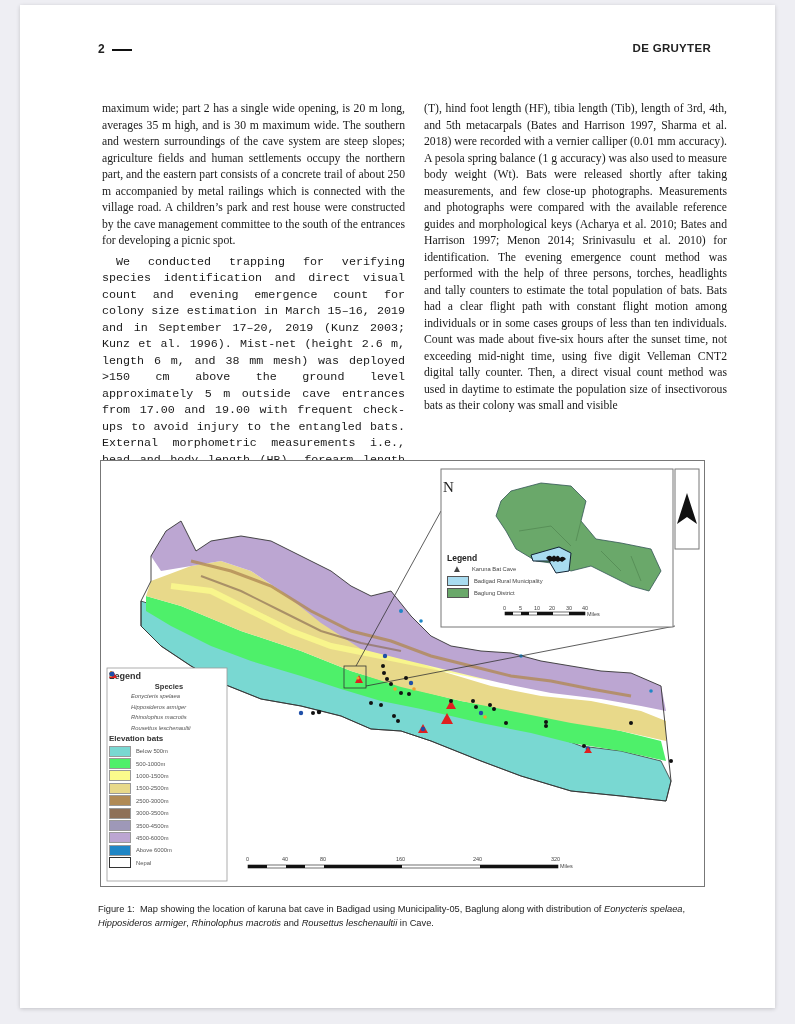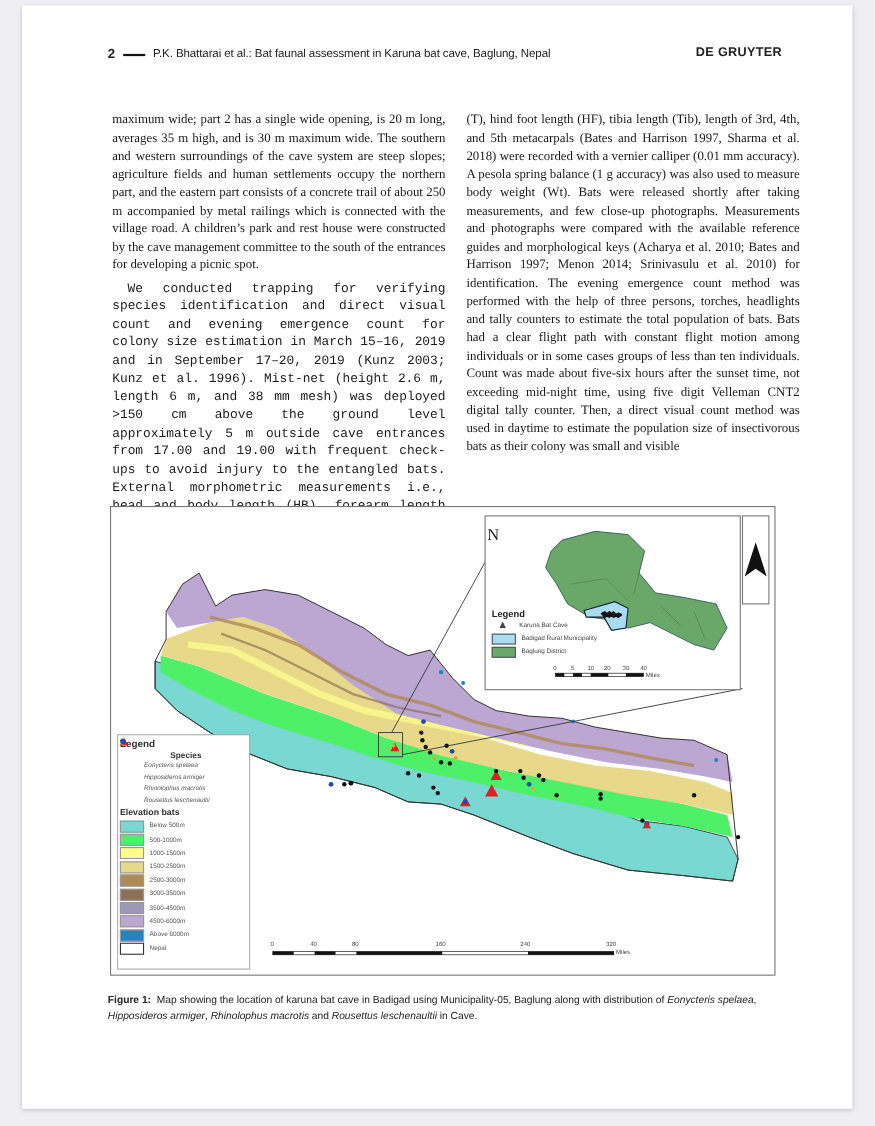--- a/index.html
+++ b/index.html
@@ -11,21 +11,21 @@
   .hdr .run{position:absolute;left:41px;top:1px;letter-spacing:-0.1px;}
   .hdr .pub{position:absolute;right:0;top:0;font-weight:bold;font-size:11.5px;letter-spacing:0.3px;padding-left:32px;}
   .col{position:absolute;top:92px;width:311px;font-size:11.7px;line-height:16.5px;color:#1a1a1a;text-align:justify;}
   .col p{margin:4px;}
   .col p.ind{text-indent:14px;font-family:Liberation Mono, monospace;}
   .colL{left:78px;}
   .colR{left:400px;}
   .fig{position:absolute;left:80px;top:455px;width:603px;height:425px;border:1px solid #777;background:#fff;}
   .fig svg{position:absolute;left:0;top:0;}
   .cap{position:absolute;left:78px;top:897px;width:620px;font-family:"Liberation Sans","DejaVu Sans",sans-serif;font-size:9.3px;line-height:14px;color:#222;}
-  .cap b{font-weight:bold;}
+  .cap b{font-weight:normal;}
   .cap i{font-style:italic;}
   .leg{position:absolute;font-family:"Liberation Sans","DejaVu Sans",sans-serif;color:#333;}
   .legmain{left:8px;top:210px;width:120px;}
   .legmain .t{font-weight:bold;font-size:9px;}
   .legmain .s{font-weight:bold;font-size:7.5px;margin-top:1px;text-align:center;}
   .legmain .row{display:flex;align-items:center;height:10.5px;font-size:5.8px;color:#555;}
   .legmain .row .sym{width:22px;display:flex;justify-content:center;align-items:center;}
   .legmain .row i{font-style:italic;}
   .legmain .er{font-weight:bold;font-size:8px;margin-top:1px;margin-bottom:2px;}
   .legmain .el{display:flex;align-items:center;height:12.4px;font-size:5.8px;color:#555;}
@@ -37,21 +37,20 @@
   .tick{position:absolute;font-family:"Liberation Sans","DejaVu Sans",sans-serif;font-size:5.5px;color:#444;}
 </style>
 </head>
 <body>
 
 <div class="page">
 
   <div class="hdr">
     <span class="pg">2</span>
     <span class="dash"></span>
-    <span class="run">P.K. Bhattarai et al.: Bat faunal assessment in Karuna bat cave, Baglung, Nepal</span>
     <span class="pub">DE GRUYTER</span>
   </div>
 
   <div class="col colL">
     <p>maximum wide; part 2 has a single wide opening, is 20 m long, averages 35 m high, and is 30 m maximum wide. The southern and western surroundings of the cave system are steep slopes; agriculture fields and human settlements occupy the northern part, and the eastern part consists of a concrete trail of about 250 m accompanied by metal railings which is connected with the village road. A children’s park and rest house were constructed by the cave management committee to the south of the entrances for developing a picnic spot.</p>
     <p class="ind">We conducted trapping for verifying species identification and direct visual count and evening emergence count for colony size estimation in March 15–16, 2019 and in September 17–20, 2019 (Kunz 2003; Kunz et al. 1996). Mist-net (height 2.6 m, length 6 m, and 38 mm mesh) was deployed &gt;150 cm above the ground level approximately 5 m outside cave entrances from 17.00 and 19.00 with frequent check-ups to avoid injury to the entangled bats. External morphometric measurements i.e., head and body length (HB), forearm length (FA), ear length (E), tail length</p>
   </div>
 
   <div class="col colR">
     <p>(T), hind foot length (HF), tibia length (Tib), length of 3rd, 4th, and 5th metacarpals (Bates and Harrison 1997, Sharma et al. 2018) were recorded with a vernier calliper (0.01 mm accuracy). A pesola spring balance (1 g accuracy) was also used to measure body weight (Wt). Bats were released shortly after taking measurements, and few close-up photographs. Measurements and photographs were compared with the available reference guides and morphological keys (Acharya et al. 2010; Bates and Harrison 1997; Menon 2014; Srinivasulu et al. 2010) for identification. The evening emergence count method was performed with the help of three persons, torches, headlights and tally counters to estimate the total population of bats. Bats had a clear flight path with constant flight motion among individuals or in some cases groups of less than ten individuals. Count was made about five-six hours after the sunset time, not exceeding mid-night time, using five digit Velleman CNT2 digital tally counter. Then, a direct visual count method was used in daytime to estimate the population size of insectivorous bats as their colony was small and visible</p>

